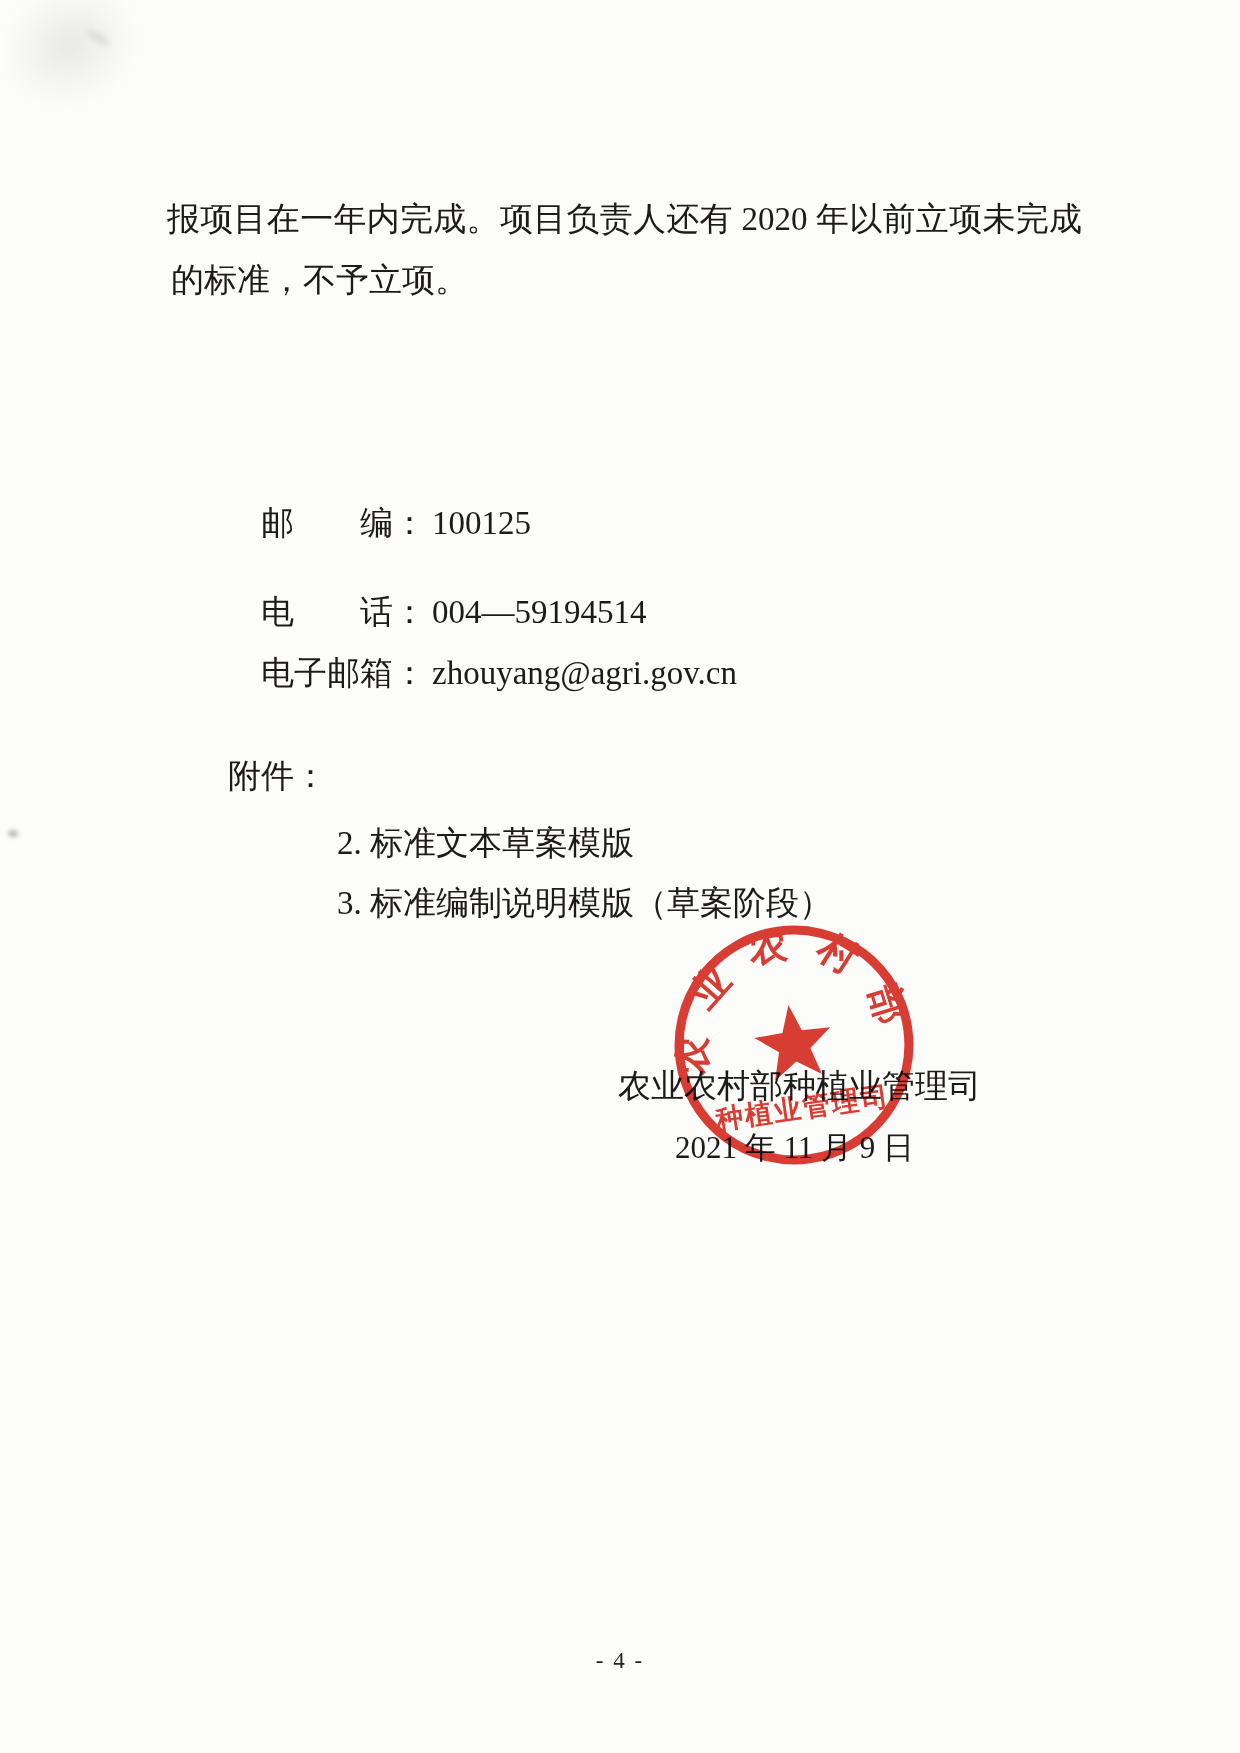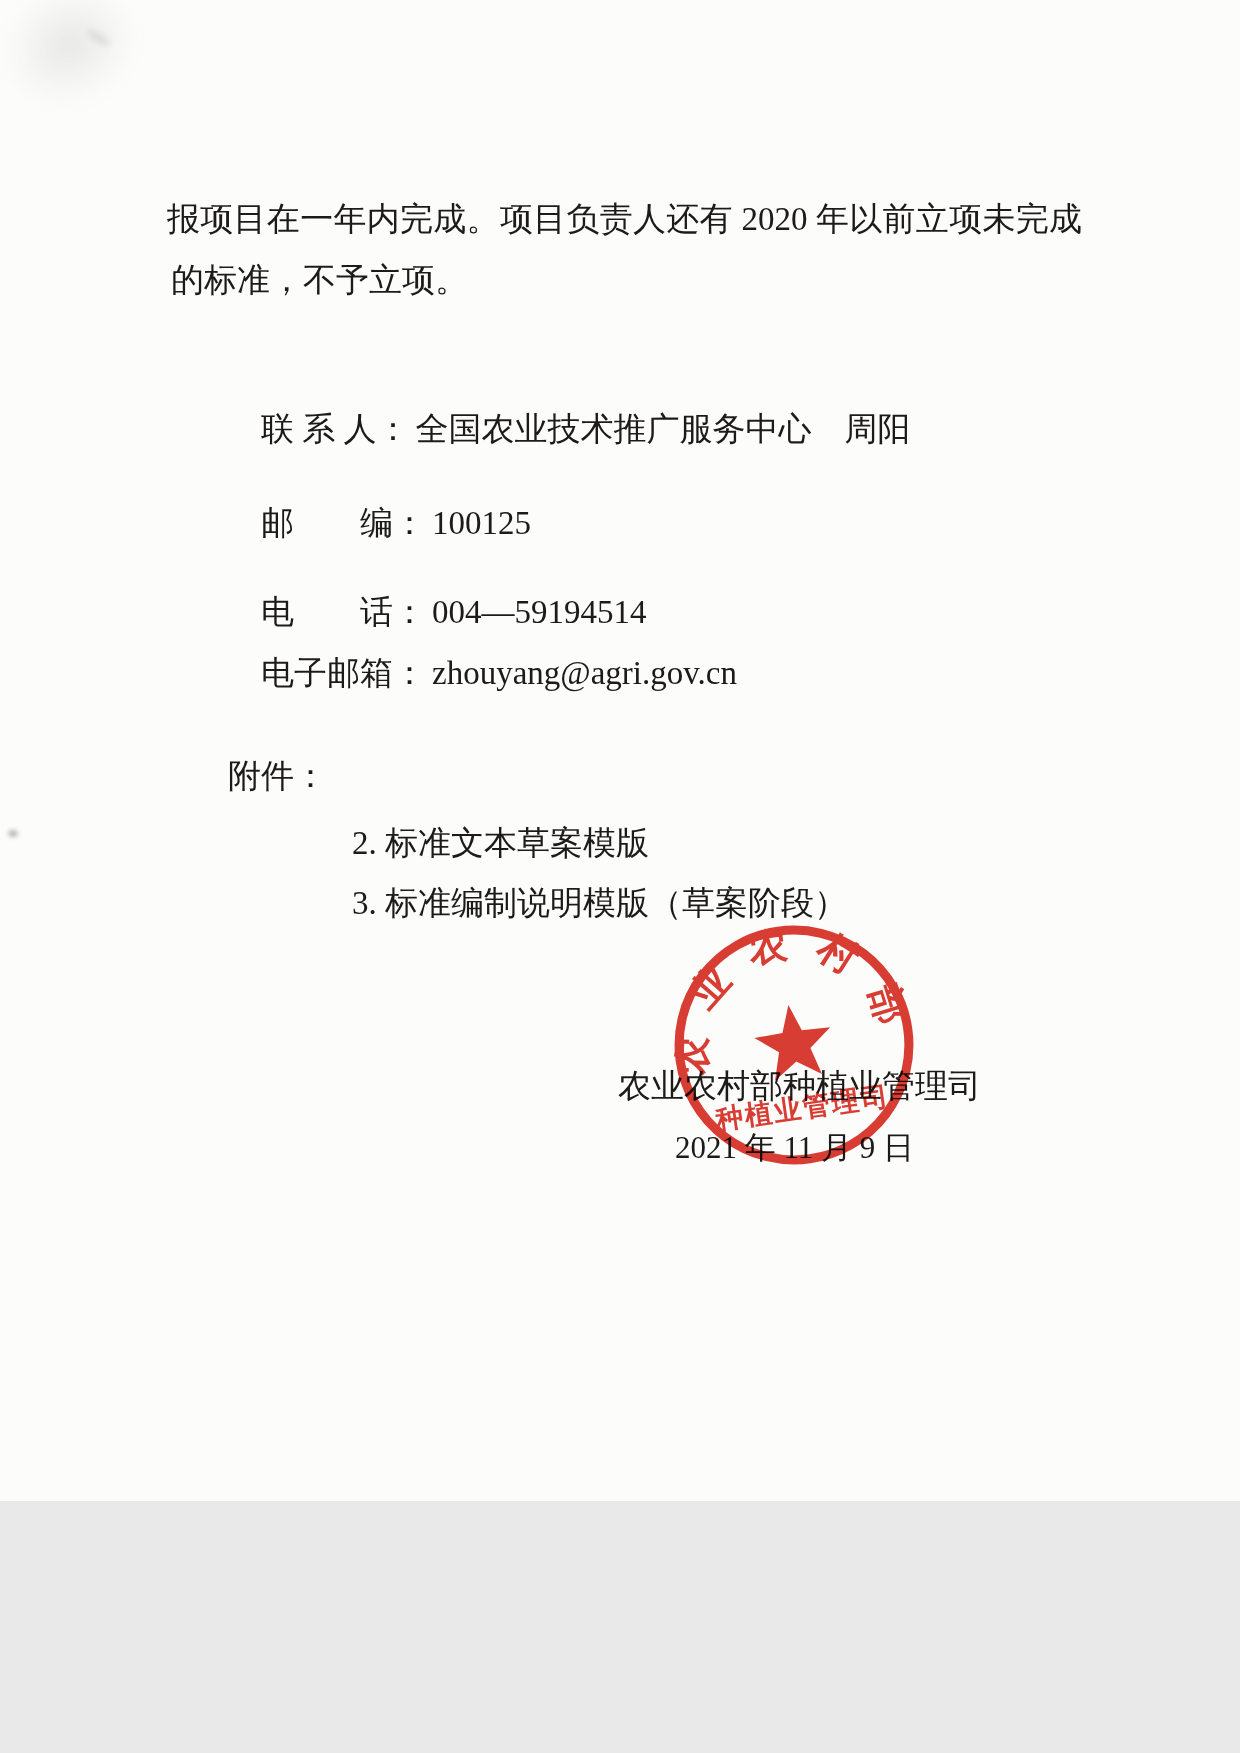--- a/index.html
+++ b/index.html
@@ -1,18 +1,18 @@
 <!DOCTYPE html>
 <html><head>
 <meta charset="utf-8">
 <style>
   html,body{margin:0;padding:0;background:#e9e9e9;}
   .page{
     position:relative;
-    width:1240px;height:1501px;
+    width:1240px;height:1753px;
     margin:0 auto;
     background:#fcfcfb;
     overflow:hidden;
     font-family:"Liberation Serif","DejaVu Serif",serif;
     color:#1d1b18;
   }
   .tline{
     position:absolute;
     font-size:33px;
     line-height:1.45;
@@ -22,21 +22,21 @@
     left:167px;top:163px;width:915px;
     white-space:normal;
     text-align:justify;
     text-align-last:justify;
   }
   .para2{left:171px;top:224px;}
   .contact-row{position:absolute;left:228px;font-size:33px;line-height:1.45;white-space:pre;}
   .contact-row .cvalue{margin-left:6px;}
   .attach-label{left:228px;font-family:Liberation Mono, monospace;}
   .attach-item1{left:320px;}
-  .attach-item23{left:352px;}
+  .attach-item23{left:337px;}
   .sig-org{left:618px;top:1030px;}
   .sig-date{left:675px;top:1095px;font-size:31px;}
   .page-num{
     position:absolute;left:0;top:1648px;width:100%;
     text-align:center;font-size:23px;letter-spacing:2px;color:#222;
   }
   .seal{
     position:absolute;left:668px;top:919px;
     width:252px;height:252px;
     mix-blend-mode:multiply;
@@ -63,23 +63,20 @@
 
 <div class="page">
 
   <div class="smudge smudge1"></div>
   <div class="smudge smudge2"></div>
   <div class="smudge smudge3"></div>
 
   <p class="tline para1">报项目在一年内完成。项目负责人还有 2020 年以前立项未完成</p>
   <p class="tline para2">的标准，不予立项。</p>
 
-  <div class="contact-row" style="top:358px">
-    <span class="clabel">联 系 人：</span><span class="cvalue">全国农业技术推广服务中心　周阳</span>
-  </div>
   <div class="contact-row" style="top:452px">
     <span class="clabel">邮　　编：</span><span class="cvalue">100125</span>
   </div>
   <div class="contact-row" style="top:541px">
     <span class="clabel">电　　话：</span><span class="cvalue">004—59194514</span>
   </div>
   <div class="contact-row" style="top:602px">
     <span class="clabel">电子邮箱：</span><span class="cvalue">zhouyang@agri.gov.cn</span>
   </div>
 

